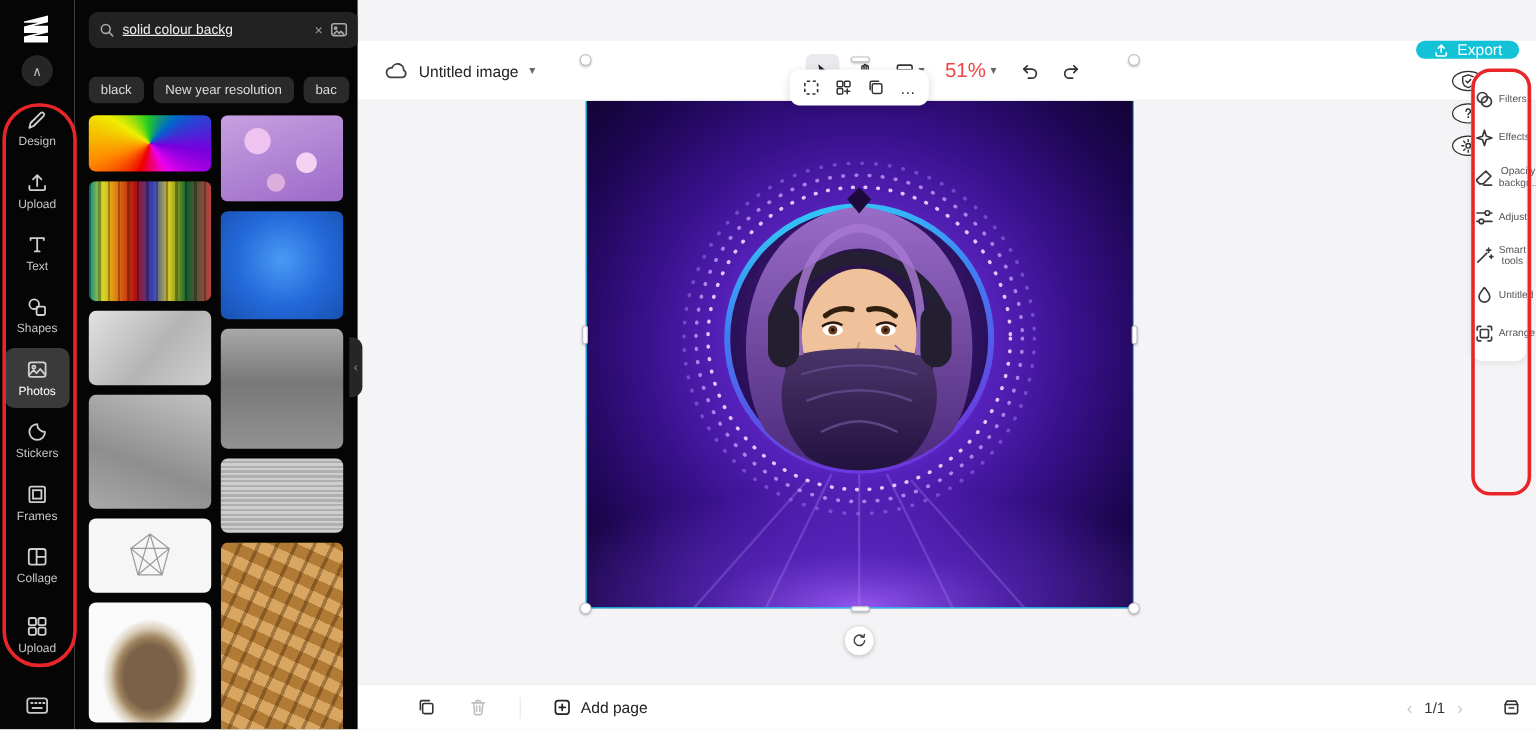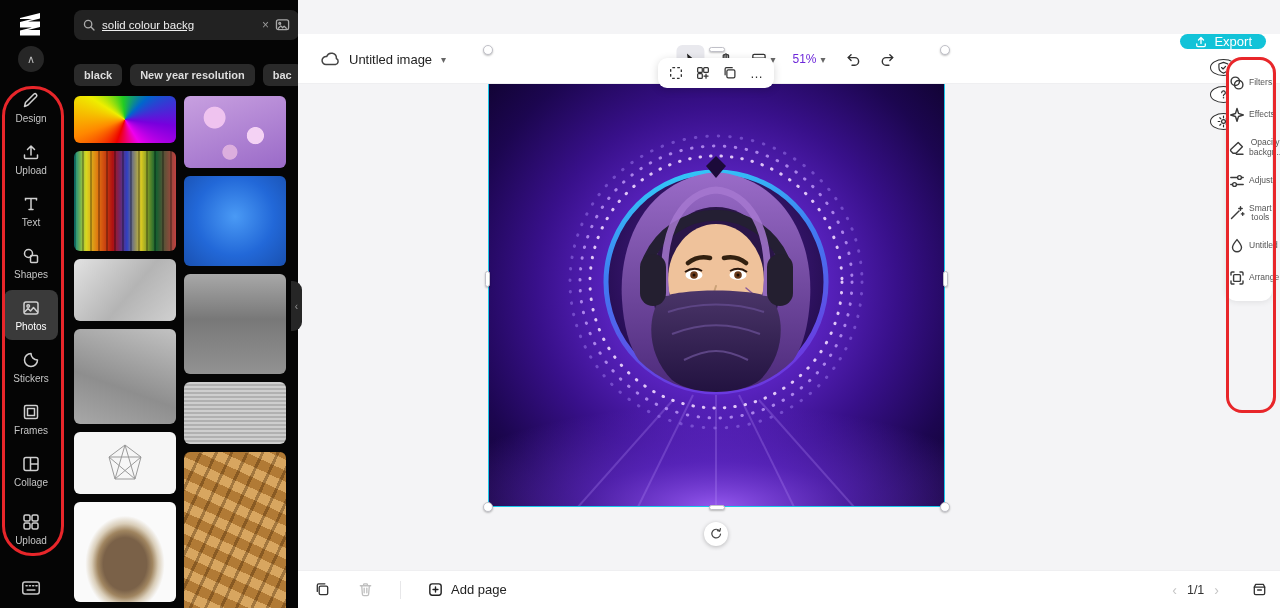--- a/index.html
+++ b/index.html
@@ -18,21 +18,21 @@
   .rail-item.sel { background:#3a3a3a; color:#fff; }
   .rail-item.gap { margin-top:6px; }
   .rail-bottom { position:absolute; bottom:10px; left:0; width:62px; display:flex; justify-content:center; color:#c6c6c6; }
 
   
   .panel { position:absolute; left:62px; top:0; width:236px; height:608px; background:#050505; z-index:4; overflow:hidden; }
   .search-row { display:flex; align-items:center; gap:8px; padding:10px 12px 8px; }
   .search-box { flex:1; height:30px; background:#222; border-radius:8px; display:flex; align-items:center; gap:6px; padding:0 8px; }
   .search-input { flex:1; min-width:0; background:transparent; border:none; outline:none; color:#eee; font-size:11.5px; font-family:"Liberation Sans",sans-serif;text-decoration:underline; }
   .search-clear { color:#999; font-size:12px; }
-  .chips-row { display:flex; gap:8px; padding:16px 12px 10px; overflow:hidden;font-weight:bold; }
+  .chips-row { display:flex; gap:8px; padding:16px 12px 10px; overflow:hidden; }
   .chip { background:#2a2a2a; color:#ddd; font-size:11px; padding:5px 10px; border-radius:6px; white-space:nowrap; flex:none; }
   .masonry { display:flex; gap:8px; padding:0 12px; }
   .mcol { display:flex; flex-direction:column; gap:8px; width:102px; }
   .thumb { width:102px; border-radius:6px; position:relative; overflow:hidden; }
   .t-rainbow { height:47px; background:conic-gradient(from 200deg at 50% 50%,#e00,#f80,#ee0,#2c2,#06c,#70d,#e0e,#e00); }
   .t-paint { height:100px; background:repeating-linear-gradient(90deg, rgba(0,0,0,.28) 0 2px, transparent 2px 8px),
     linear-gradient(90deg,#0a8a8a 0,#d8d820 12%,#e07010 24%,#b01010 38%,#3040c0 52%,#d8c820 66%,#106030 80%,#c04040 100%); }
   .t-smooth { height:62px; background:linear-gradient(130deg,#e2e2e2,#b4b4b4 55%,#d0d0d0); }
   .t-concrete { height:95px; background:linear-gradient(200deg,#c2c2c2,#8e8e8e 60%,#a8a8a8); }
   .t-icosa { height:62px; background:#f6f6f6; display:flex; align-items:center; justify-content:center; }
@@ -54,21 +54,21 @@
 
   
   .main { position:absolute; left:298px; top:0; right:0; height:608px; }
   .topbar { position:absolute; top:0; left:0; right:0; height:50px; background:#fff; border-bottom:1px solid #efeff1; z-index:3;margin-top:34px; }
   .tb-left { position:absolute; left:22px; top:0; height:50px; display:flex; align-items:center; gap:9px; color:#333; }
   .tb-title { font-size:13px; color:#222; }
   .chev { font-size:10px; color:#666; }
   .tb-center { position:absolute; left:50%; top:0; transform:translateX(-50%); height:50px; display:flex; align-items:center; gap:7px; color:#333; }
   .tool-btn { width:28px; height:28px; border-radius:6px; display:flex; align-items:center; justify-content:center; color:#333; }
   .tool-btn.sel { background:#e9e9ee; }
-  .zoom-txt { font-size:12px; color:#6d28d9; }
+  .zoom-txt { font-size:17px; color:#ef4444; }
   .tb-right { position:absolute; right:14px; top:0; height:50px; display:flex; align-items:center; gap:10px;flex-direction:column; }
   .export-btn { height:30px; padding:0 14px; border-radius:16px; background:#12c3d8; color:#fff; font-size:13px;
     display:flex; align-items:center; gap:6px; border:none; }
   .btn-circle { width:27px; height:27px; border:1.5px solid #2f2f2f; border-radius:50%; background:#fff; color:#2f2f2f;
     display:flex; align-items:center; justify-content:center; }
 
   .canvas-area { position:absolute; top:50px; left:0; right:0; bottom:38px; background:#f4f4f6; }
   .artboard { position:absolute; left:190px; top:0; width:457px; height:457px; }
   .selection { position:absolute; inset:0; border:1.6px solid #1ac8ea; pointer-events:none; z-index:2; }
   .hnd { position:absolute; background:#fff; border:1px solid #c0c0c8; box-shadow:0 1px 2px rgba(0,0,0,.25); z-index:3; }
@@ -81,21 +81,21 @@
   .rotate-handle { position:absolute; left:418px; top:472px; transform:translateX(-50%); width:24px; height:24px;
     background:#fff; border-radius:50%; box-shadow:0 1px 4px rgba(0,0,0,.25); display:flex; align-items:center; justify-content:center; z-index:3; }
 
   .right-panel { position:absolute; right:8px; top:60px; width:46px; background:#fff; border-radius:10px;
     box-shadow:0 1px 6px rgba(0,0,0,.09); padding:7px 0; display:flex; flex-direction:column; z-index:3; }
   .rp-item { display:flex; flex-direction:row; align-items:center; gap:3px; padding:7px 2px; color:#3a3a3a; }
   .rp-item .lbl { font-size:8.5px; color:#555; text-align:center; line-height:1.15; }
 
   .bottombar { position:absolute; left:0; right:0; bottom:0; height:38px; background:#fff; border-top:1px solid #efeff1;
     display:flex; align-items:center; z-index:3; }
-  .bb-left { display:flex; align-items:center; gap:26px; padding-left:16px; }
+  .bb-left { display:flex; align-items:center; gap:26px; padding-left:16px;margin-left:33px; }
   .bb-ic { display:flex; align-items:center; justify-content:center; color:#333; }
   .bb-ic.dis { color:#bfbfbf; }
   .bb-div { width:1px; height:18px; background:#e7e7e9; }
   .addpage { display:flex; align-items:center; gap:7px; color:#222; font-size:13px; }
   .bb-right { position:absolute; right:12px; display:flex; align-items:center; gap:10px; }
   .pg-chev { color:#c5c5c5; font-size:14px; }
   .pg-txt { font-size:12.5px; color:#333; }
   .bb-box { margin-left:22px; color:#333; display:flex; }
 
   

